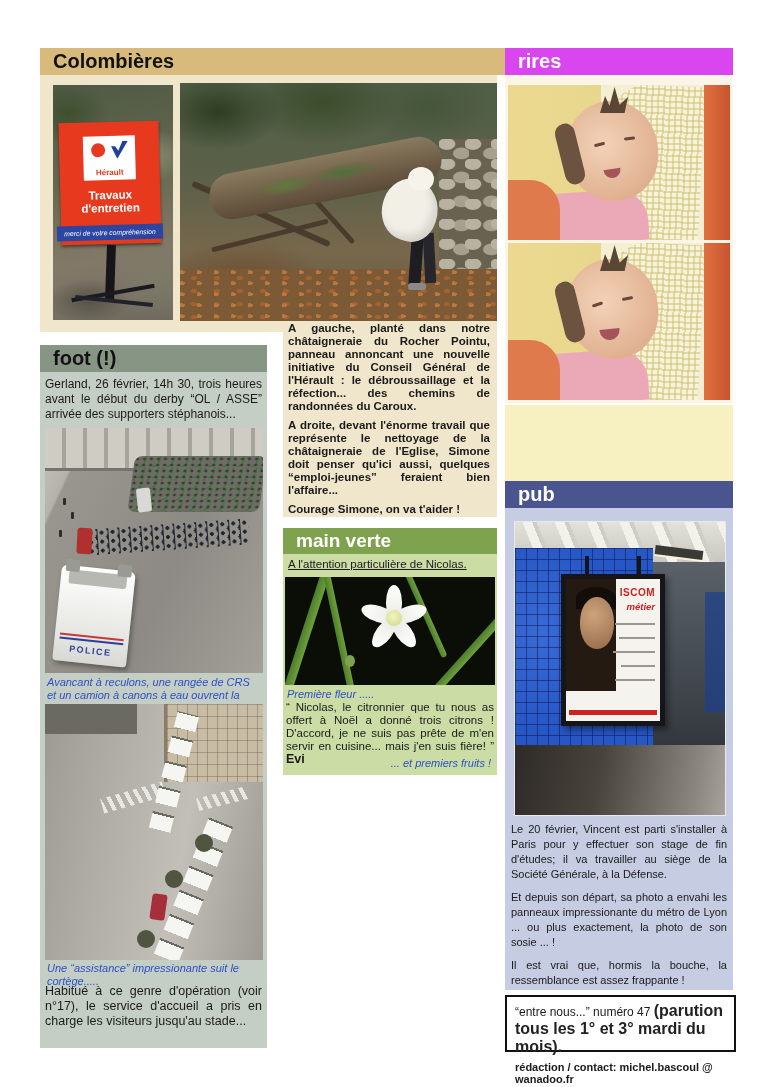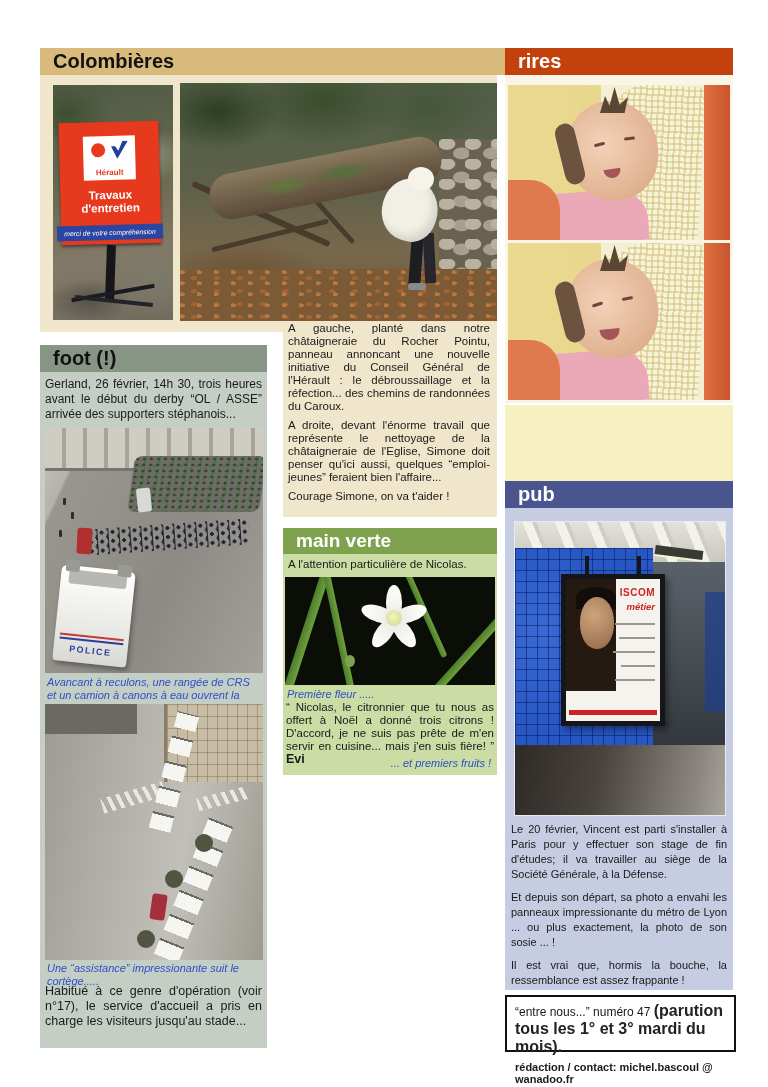--- a/index.html
+++ b/index.html
@@ -2,42 +2,42 @@
 <html><head>
 <meta charset="utf-8">
 <style>
   html,body{margin:0;padding:0;background:#ffffff;}
   .page{position:relative;width:768px;height:1087px;background:#fff;overflow:hidden;
         font-family:"Liberation Sans", sans-serif;color:#1a1a1a;}
   .abs{position:absolute;}
   
   .sec-header{position:absolute;font-weight:bold;font-size:20px;line-height:27px;padding-left:13px;box-sizing:border-box;}
   .hdr-colombieres{left:40px;top:48px;width:532px;height:27px;background:#d8bb7c;color:#111;}
-  .hdr-rires{left:505px;top:48px;width:228px;height:27px;background:#c2410c;color:#fff;}
+  .hdr-rires{left:505px;top:48px;width:228px;height:27px;background:#d946ef;color:#fff;}
   .hdr-foot{left:40px;top:345px;width:227px;height:27px;background:#879585;color:#111;}
   .hdr-mainverte{left:283px;top:528px;width:214px;height:26px;background:#7fa24f;color:#fff;font-size:19px;line-height:26px;}
   .hdr-pub{left:505px;top:481px;width:228px;height:27px;background:#4a5590;color:#fff;}
   
   .bg-colomb-full{left:40px;top:75px;width:457px;height:257px;background:#efe6cb;}
   .bg-colomb-mid{left:283px;top:332px;width:214px;height:185px;background:#efe6cb;}
   .bg-foot{left:40px;top:372px;width:227px;height:676px;background:#c5cec5;}
   .bg-rires{left:505px;top:75px;width:228px;height:328px;background:#faf5e6;}
   .bg-note{left:505px;top:405px;width:228px;height:84px;background:#f7f0c0;}
   .bg-mainverte{left:283px;top:554px;width:214px;height:221px;background:#cbdca4;}
   .bg-pub{left:505px;top:508px;width:228px;height:482px;background:#c6cce1;}
   
   .body-txt{font-size:11.5px;line-height:13px;text-align:justify;}
-  .body-txt p{margin:0 0 6px 0;}
+  .body-txt p{margin:0 0 6px 0;font-weight:bold;}
   .col-text{left:288px;top:322px;width:202px;}
   .foot-intro{left:45px;top:377px;width:217px;font-size:12px;line-height:15px;text-align:justify;}
   .foot-outro{left:45px;top:984px;width:217px;font-size:12.5px;line-height:15px;text-align:justify;}
   .caption{font-style:italic;color:#2b50c8;font-size:11px;line-height:13px;}
   .cap1{left:47px;top:676px;width:214px;}
   .cap2{left:47px;top:962px;width:214px;}
-  .mv-subtitle{left:288px;top:558px;width:204px;font-size:11.5px;}
+  .mv-subtitle{left:288px;top:558px;width:204px;font-size:11.5px;text-decoration:underline;}
   .cap-flower{left:287px;top:688px;width:204px;}
   .mv-quote{left:286px;top:701px;width:208px;font-size:11.5px;line-height:13px;text-align:justify;}
   .mv-quote b{font-size:12.5px;}
   .cap-fruits{left:287px;top:757px;width:204px;text-align:right;}
   .note-txt{left:511px;top:410px;width:216px;font-size:12.5px;line-height:16px;text-align:justify;}
   .pub-txt{left:511px;top:822px;width:216px;font-size:11px;line-height:15px;text-align:justify;}
   .pub-txt p{margin:0 0 8px 0;}
   
   .footer-box{left:505px;top:995px;width:231px;height:57px;background:#fff;border:2px solid #111;box-sizing:border-box;padding:5px 8px;}
   .fb-bold{font-weight:normal;font-size:12px;}

